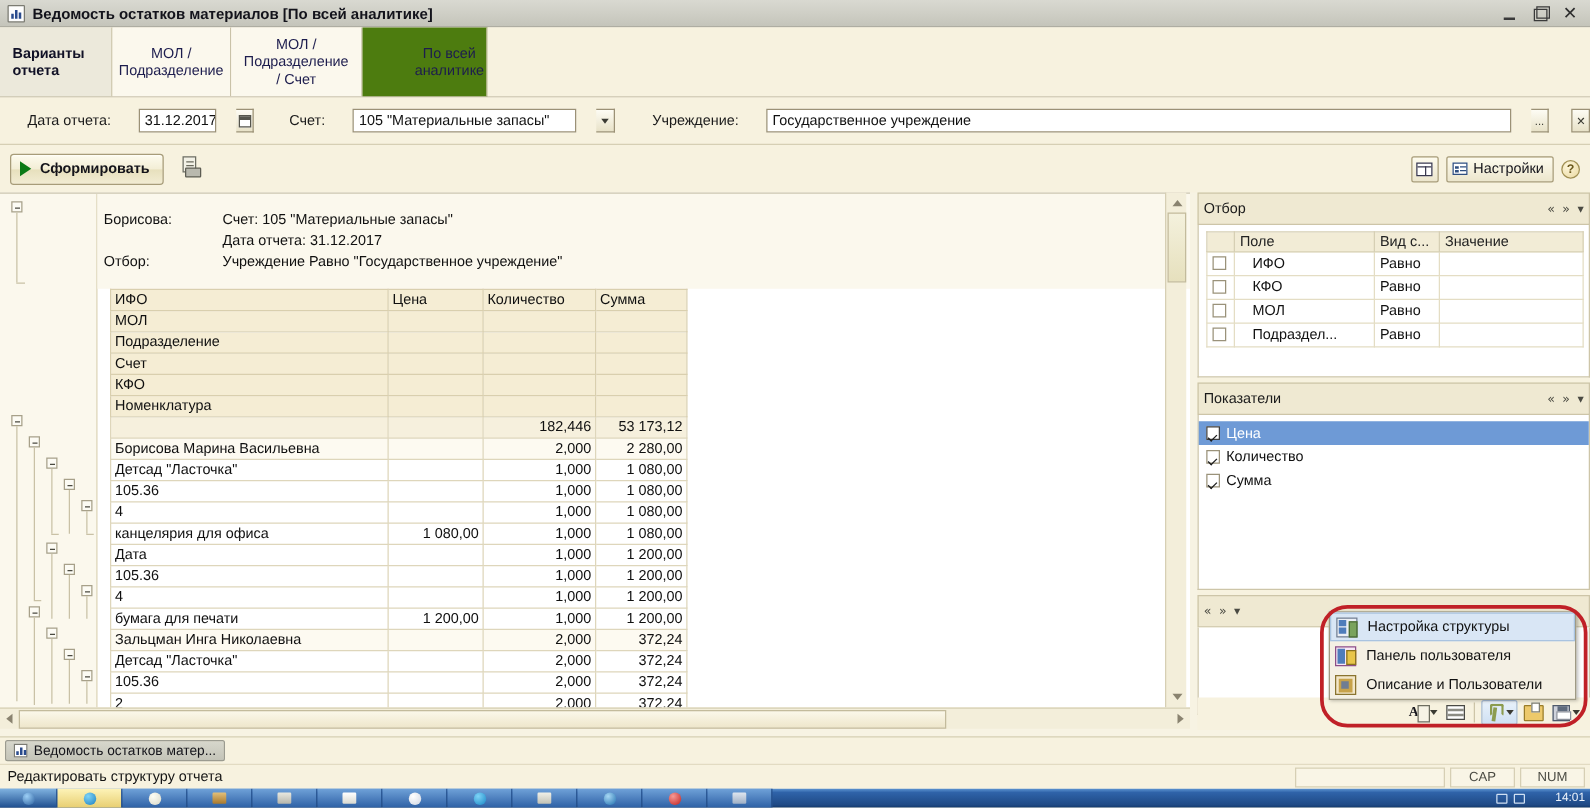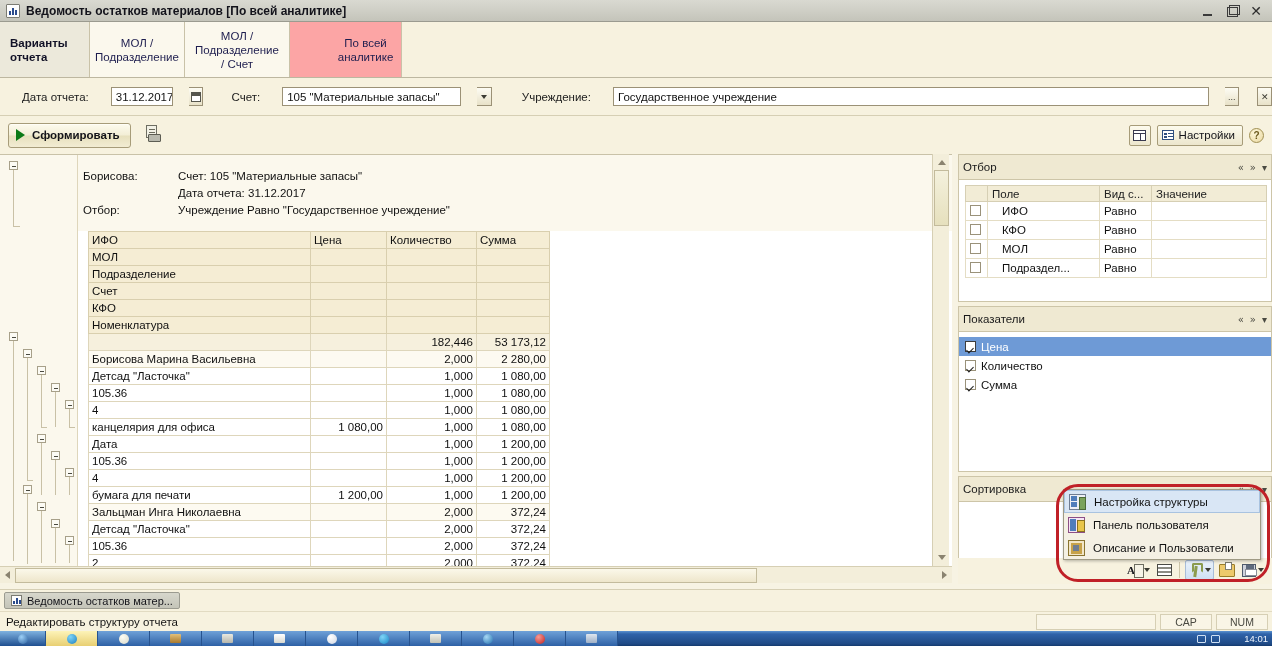--- a/index.html
+++ b/index.html
@@ -51,21 +51,21 @@
     display:flex;align-items:center;justify-content:center;
     text-align:center;line-height:14px;color:#1d1d4e;font-size:11.5px;
     padding:0 8px;cursor:default;
   }
   .vtab.first{
     width:90px;background:#ece9db;font-weight:bold;color:#111126;
     justify-content:flex-start;padding-left:10px;text-align:left;
   }
   .vtab.t1{width:95px;background:#fbf8ed;}
   .vtab.t2{width:105px;background:#fbf8ed;}
-  .vtab.t3{width:112px;background:#fca5a5;padding-left:48px;}
+  .vtab.t3{width:100px;background:#4d7c0f;padding-left:48px;}
   .vtab-fill{flex:1;background:#f7f2df;}
 
   
   #paramrow{
     position:absolute;left:0;top:78px;width:1272px;height:38px;
     background:#f7f2df;border-bottom:1px solid #d6cfb4;
     display:flex;align-items:center;padding-left:22px;gap:16px;
   }
   .plabel{font-size:11.5px;color:#1b1b1b;margin-right:6px;white-space:nowrap;}
   .pinput{
@@ -673,21 +673,20 @@
       <span class="cb on"></span>
       <span>Количество</span>
     </div>
     <div class="ind-row">
       <span class="cb on"></span>
       <span>Сумма</span>
     </div>
   </div>
 
   <div class="panel-hdr" style="margin-top:4px">
-    <span class="ph-title">Сортировка</span>
     <span class="ph-ctl">
       <span class="chev">«</span>
       <span class="chev">»</span>
       <span class="chev">▾</span>
     </span>
   </div>
   <div class="panel-body" style="height:70px"></div>
 </div>
 
 <div id="panel-toolbar">

